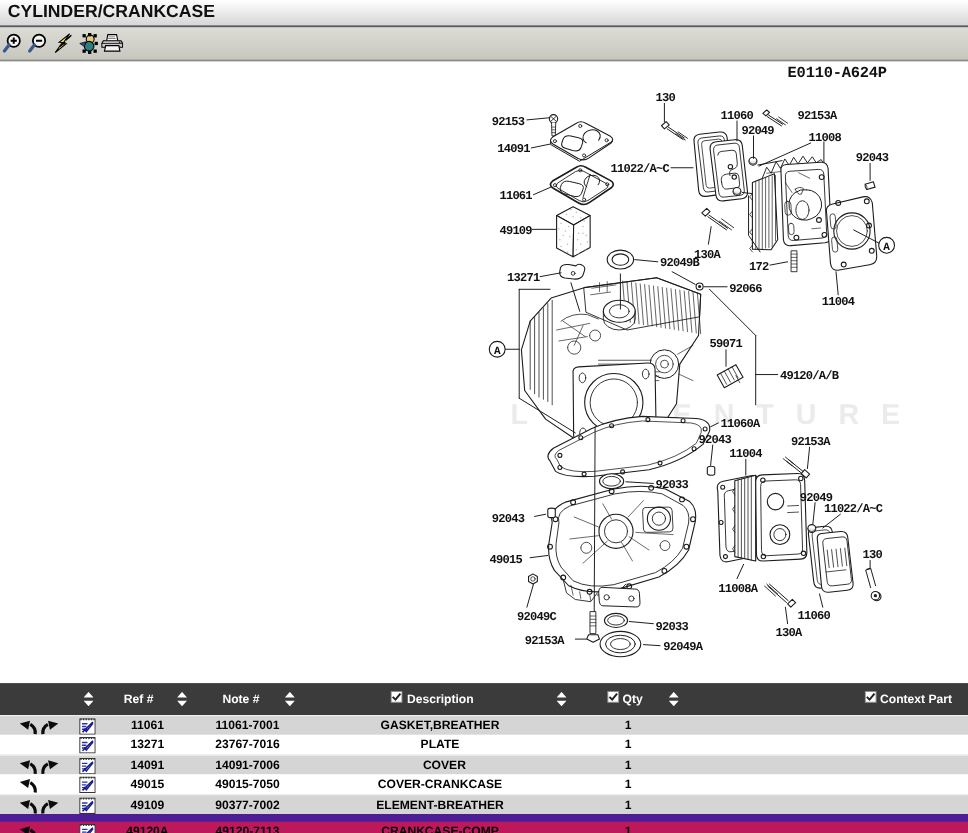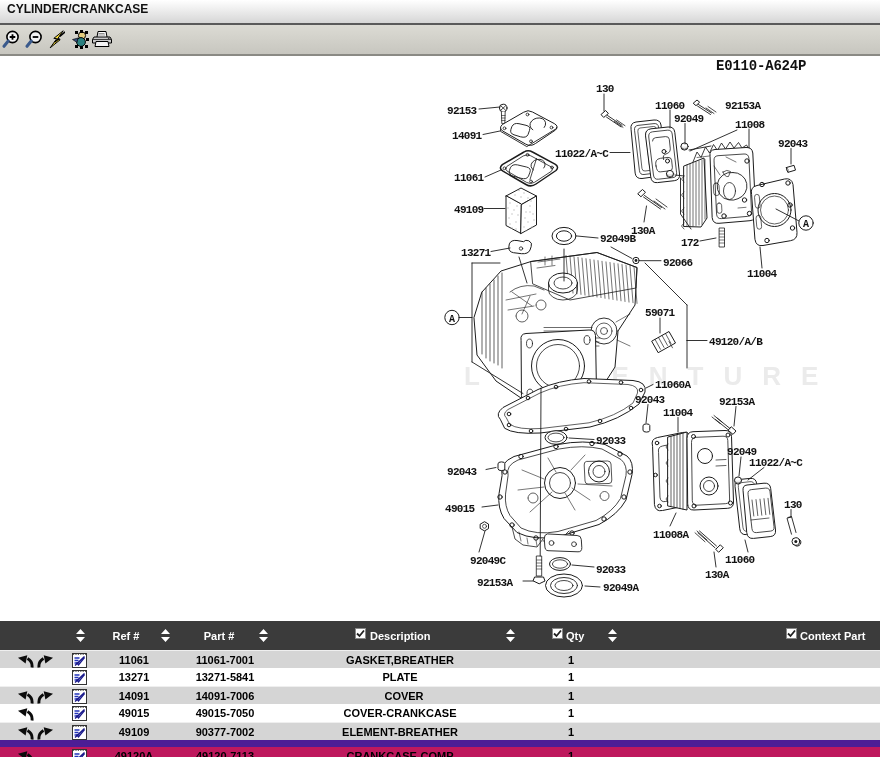--- a/index.html
+++ b/index.html
@@ -1,19 +1,19 @@
 <!DOCTYPE html>
 <html><head>
 <meta charset="utf-8">
 <style>
   html,body{margin:0;padding:0;width:880px;height:757px;overflow:hidden;background:#fff;
     font-family:"Liberation Sans",sans-serif;}
   #titlebar{position:absolute;left:0;top:0;width:880px;height:23px;
     background:linear-gradient(#ffffff,#d6d6d6);border-bottom:2px solid #5a5a5a;}
-  #titlebar .t{position:absolute;left:7px;top:2px;font-size:12px;font-weight:bold;color:#111;
+  #titlebar .t{position:absolute;left:7px;top:2px;font-size:16px;font-weight:bold;color:#111;
     letter-spacing:0px;}
   #toolbar{position:absolute;left:0;top:25px;width:880px;height:29px;
     background:linear-gradient(#dcdbd4,#c7c6bf);border-bottom:2px solid #8a8a84;}
   #toolbar svg{position:absolute;top:5px;}
   #diagram{position:absolute;left:0;top:56px;width:880px;height:565px;background:#fff;}
   #partstable{position:absolute;left:0;top:621px;width:880px;height:136px;font-weight:bold;}
   .thead{position:relative;width:880px;height:29px;background:#3b3b3b;color:#fff;font-size:11px;}
   .thead span{position:absolute;top:9px;}
   .row{position:relative;width:880px;height:18px;font-size:11px;color:#000;}
   .row span{position:absolute;top:3px;}
@@ -610,21 +610,21 @@
 
 <div id="partstable">
   <div class="thead">
     <svg class="hicon" style="left:76px" width="9" height="13" viewBox="0 0 9 13">
         <path d="M4.5,0 L9,5 H0 Z M0,8 H9 L4.5,13 Z" fill="#fff"></path>
       </svg>
     <span class="cc" style="left:126px">Ref #</span>
     <svg class="hicon" style="left:161px" width="9" height="13" viewBox="0 0 9 13">
         <path d="M4.5,0 L9,5 H0 Z M0,8 H9 L4.5,13 Z" fill="#fff"></path>
       </svg>
-    <span class="cc" style="left:219px">Part #</span>
+    <span class="cc" style="left:219px">Note #</span>
     <svg class="hicon" style="left:259px" width="9" height="13" viewBox="0 0 9 13">
         <path d="M4.5,0 L9,5 H0 Z M0,8 H9 L4.5,13 Z" fill="#fff"></path>
       </svg>
     <svg class="hicon" style="left:355px;top:7px" width="11" height="11" viewBox="0 0 11 11">
         <rect x="0.5" y="0.5" width="10" height="10" fill="#fff" stroke="#888"></rect>
         <path d="M2,5.5 L4.5,8 L9,2.5" stroke="#222" stroke-width="1.8" fill="none"></path>
       </svg>
     <span style="left:370px">Description</span>
     <svg class="hicon" style="left:506px" width="9" height="13" viewBox="0 0 9 13">
         <path d="M4.5,0 L9,5 H0 Z M0,8 H9 L4.5,13 Z" fill="#fff"></path>
@@ -666,21 +666,21 @@
     </div>
   <div class="row rw">
       <svg class="ricon" style="left:72px;top:1.5px" width="15" height="15" viewBox="0 0 15 15">
         <rect x="0.5" y="0.5" width="14" height="14" fill="#fff" stroke="#333"></rect>
         <path d="M1,1 h13" stroke="#333" stroke-width="1.6" stroke-dasharray="1.2,1.2"></path>
         <path d="M2.5,5 h5 M2.5,7.5 h4 M2.5,10 h5" stroke="#2233bb" stroke-width="1.3"></path>
         <path d="M3,12.5 L12.5,3.5" stroke="#1a1a8c" stroke-width="1.5"></path>
         <path d="M4.5,9.5 L6.5,12 L12.5,4.5" stroke="#1a1a8c" stroke-width="1.3" fill="none"></path>
       </svg>
       <span class="cc" style="left:134px">13271</span>
-      <span class="cc" style="left:225px">13271-5841</span>
+      <span class="cc" style="left:225px">23767-7016</span>
       <span class="cc" style="left:400px">PLATE</span>
       <span class="cc" style="left:571px">1</span>
     </div>
   <div class="row rg">
       <svg class="ricon" style="left:17px;top:3px" width="17" height="14" viewBox="0 0 17 14">
         <path d="M15,13.5 Q15.8,7.5 10.5,4.5" fill="none" stroke="#0b0b0b" stroke-width="2.9"></path>
         <path d="M1,3.8 L10.3,1.2 L8.6,9.4 Z" fill="#0b0b0b"></path>
       </svg>
       <svg class="ricon" style="left:37px;top:3px" width="17" height="14" viewBox="0 0 17 14">
         <path d="M2,13.5 Q1.2,7.5 6.5,4.5" fill="none" stroke="#0b0b0b" stroke-width="2.9"></path>

